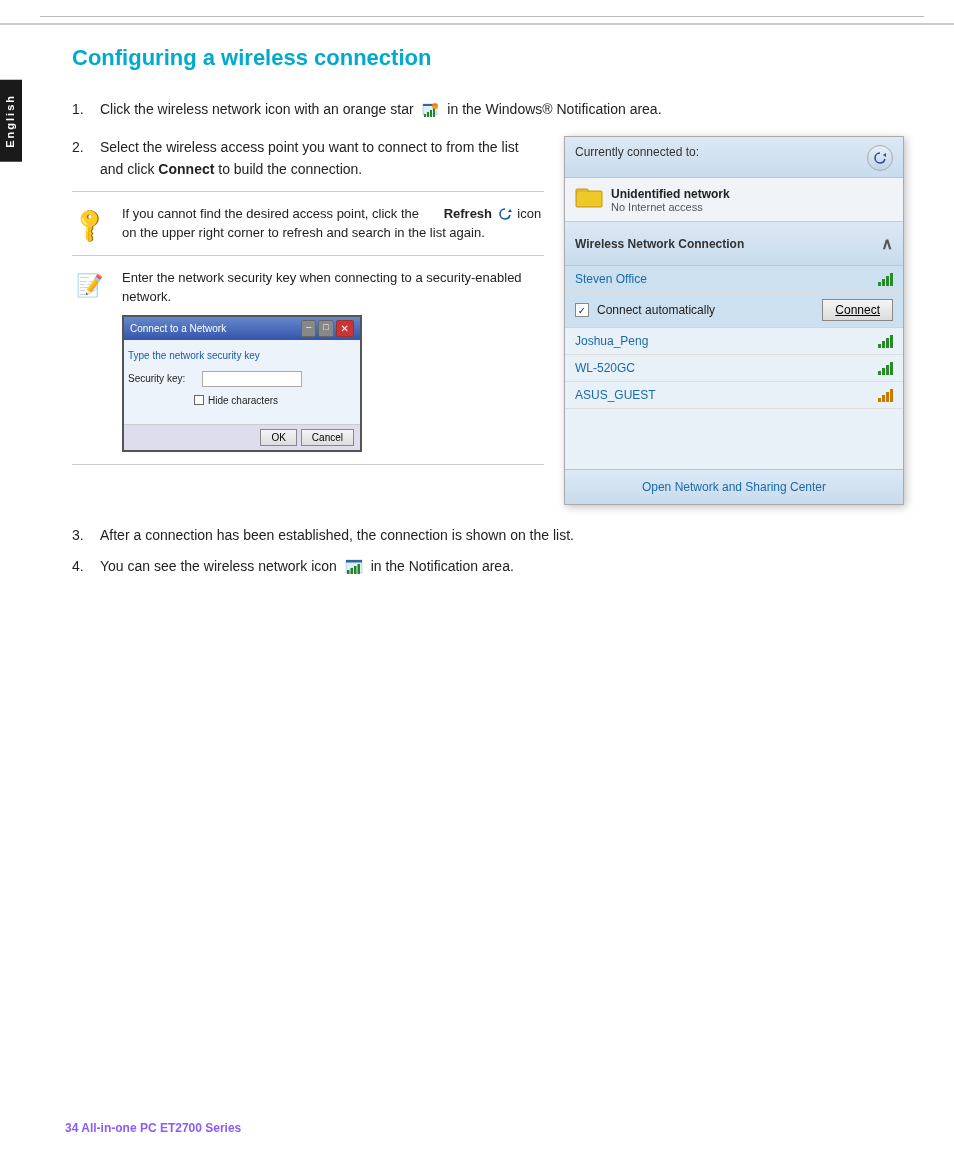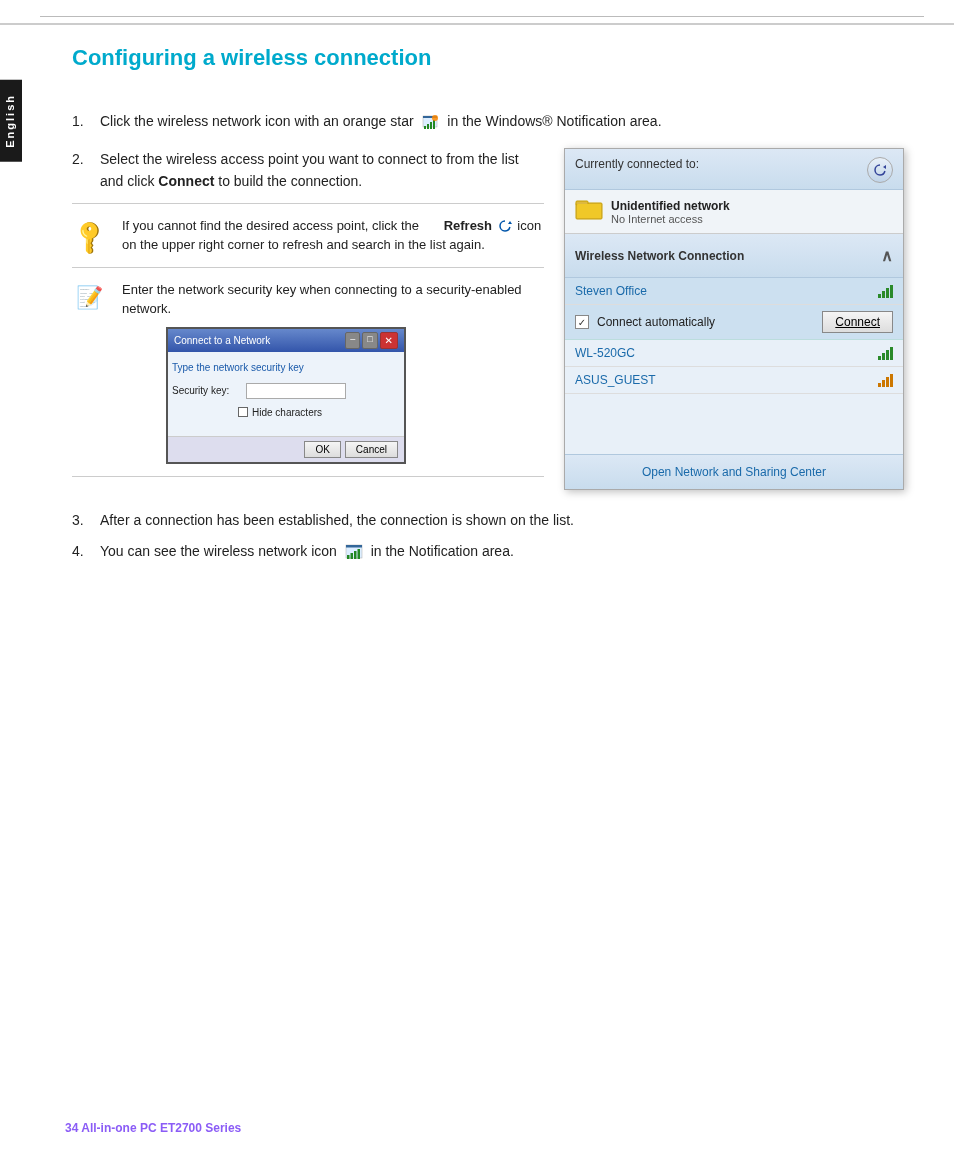--- a/index.html
+++ b/index.html
@@ -55,21 +55,21 @@
     .main-content {
       padding: 20px 50px 40px 50px;
       margin-left: 22px;
     }
 
     
     .page-title {
       font-size: 22px;
       color: #00aacc;
       font-weight: bold;
-      margin-bottom: 40px;
+      margin-bottom: 28px;
     }
 
     
     .step {
       display: flex;
       margin-bottom: 16px;
       font-size: 14px;
       line-height: 1.5;
     }
     .step-number {
@@ -263,21 +263,20 @@
       padding-left: 21px;
     }
 
     
     .security-dialog {
       margin-top: 8px;
       border: 2px solid #555;
       width: 240px;
       background: #f0f0f0;
       font-size: 10px;
-      margin-left: 44px;
     }
     .sd-titlebar {
       background: linear-gradient(to bottom, #6688cc, #3355aa);
       color: #fff;
       padding: 3px 6px;
       display: flex;
       justify-content: space-between;
       align-items: center;
       font-size: 10px;
     }
@@ -527,20 +526,29 @@
             <span></span>
         </div>
       </div>
 
       <div class="np-connect-row">
         <div class="np-checkbox">✓</div>
         <span class="np-connect-label">Connect automatically</span>
         <button class="np-connect-btn">Connect</button>
       </div>
 
+      <div class="np-network-item">
+        <span class="np-network-name">Joshua_Peng</span>
+        <div class="signal-bars">
+          <span></span>
+            <span></span>
+            <span></span>
+            <span></span>
+        </div>
+      </div>
 
       <div class="np-network-item">
         <span class="np-network-name">WL-520GC</span>
         <div class="signal-bars">
           <span></span>
             <span></span>
             <span></span>
             <span></span>
         </div>
       </div>

